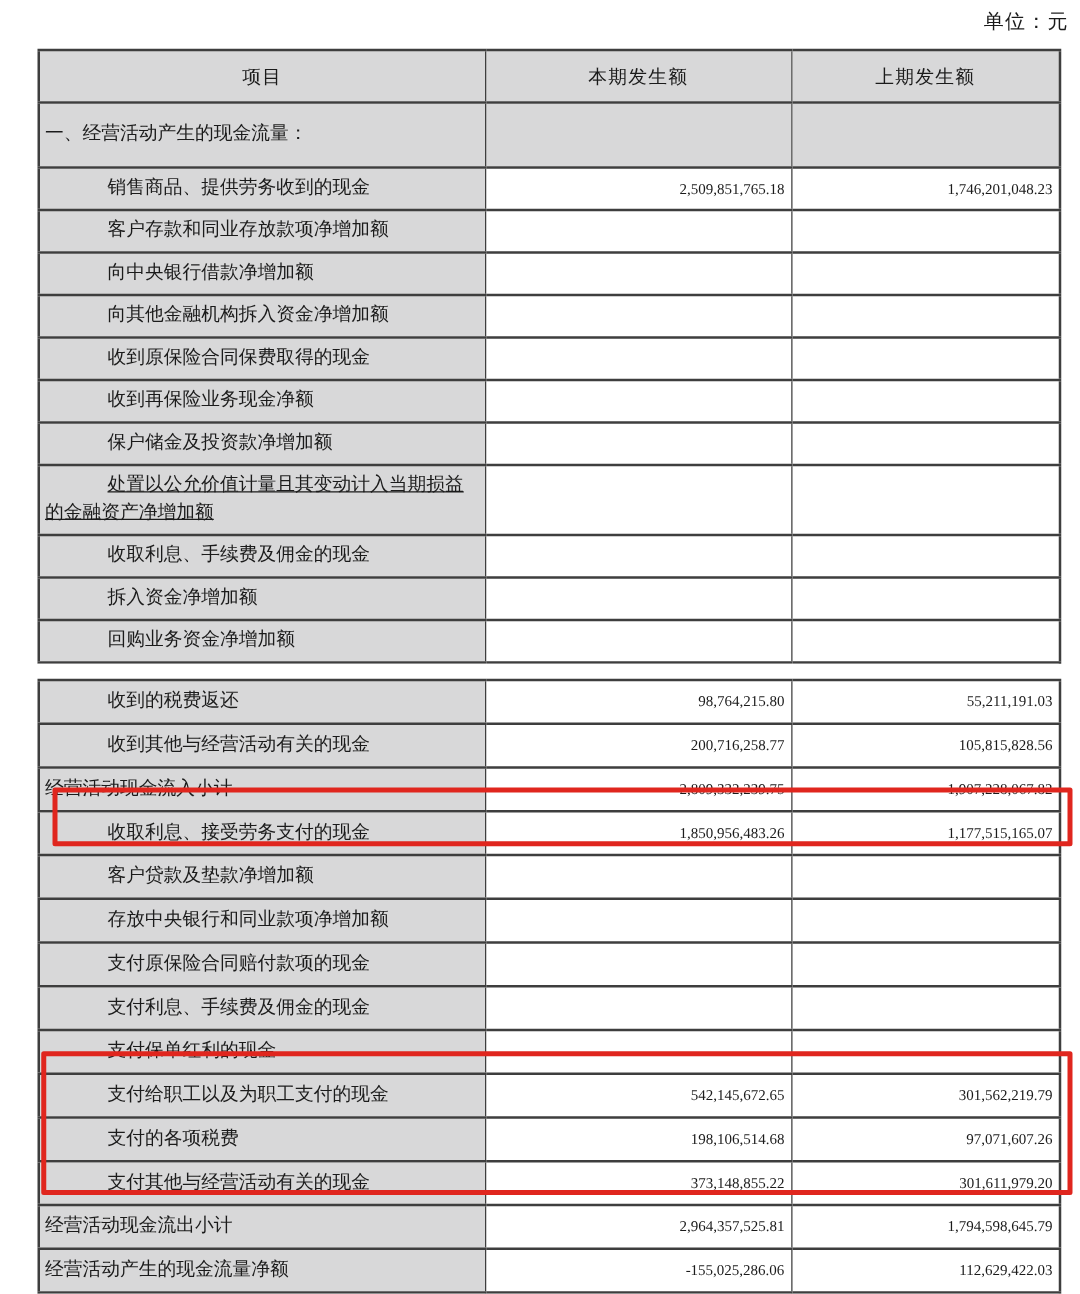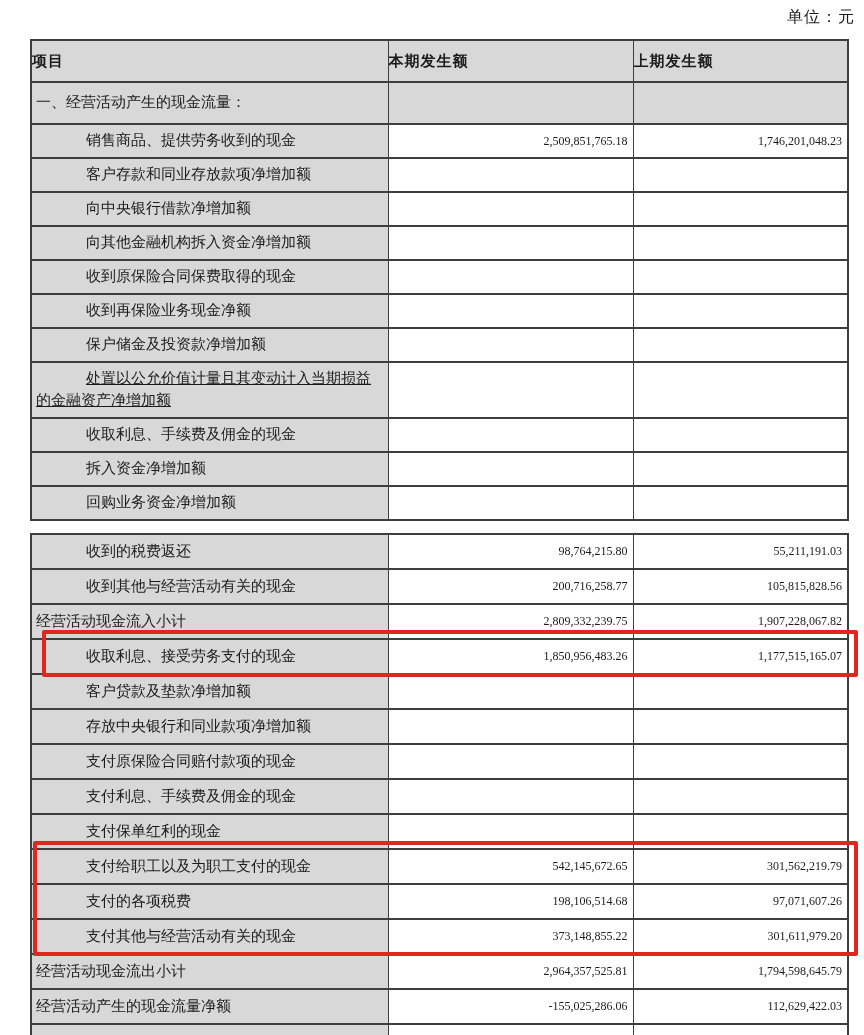--- a/index.html
+++ b/index.html
@@ -28,38 +28,38 @@
   .fin-table th, .fin-table td {
     border-top:2px solid #3e3e3e;
     border-bottom:2px solid #3e3e3e;
     border-left:1px solid #3e3e3e;
     border-right:1px solid #3e3e3e;
     overflow:hidden;
   }
 
   .fin-table th {
     height:42px; background:#d8d8d9;
-    font-weight:bold; text-align:left;
+    font-weight:normal; text-align:center;
     font-size:15px; letter-spacing:1px;
   }
 
   .fin-table td.label-cell {
     background:#d8d8d9; text-align:left;
     padding:2px 4px; line-height:1.45;
   }
   .fin-table tr.indent td.label-cell { text-indent:50px; }
 
   .fin-table td.amount-cell {
     background:#ffffff; text-align:right;
     padding:0 5px 0 2px; font-size:12px;
   }
 
   .fin-table tr { height:34px; }
   #table-2 tr { height:35px;margin-left:46px; }
-  .fin-table tr.row-section-head { height:42px; }
+  .fin-table tr.row-section-head { height:52px; }
   .fin-table tr.row-section-head td { background:#d8d8d9; }
   .fin-table tr.tall { height:56px;text-decoration:underline; }
   .fin-table tr.partial { height:30px; }
 
   .gap { height:12px; width:817px; background:#ffffff; }
 
   .hl-box {
     position:absolute; border:4px solid #e0261e;
     border-radius:2px; pointer-events:none; z-index:5;
   }

